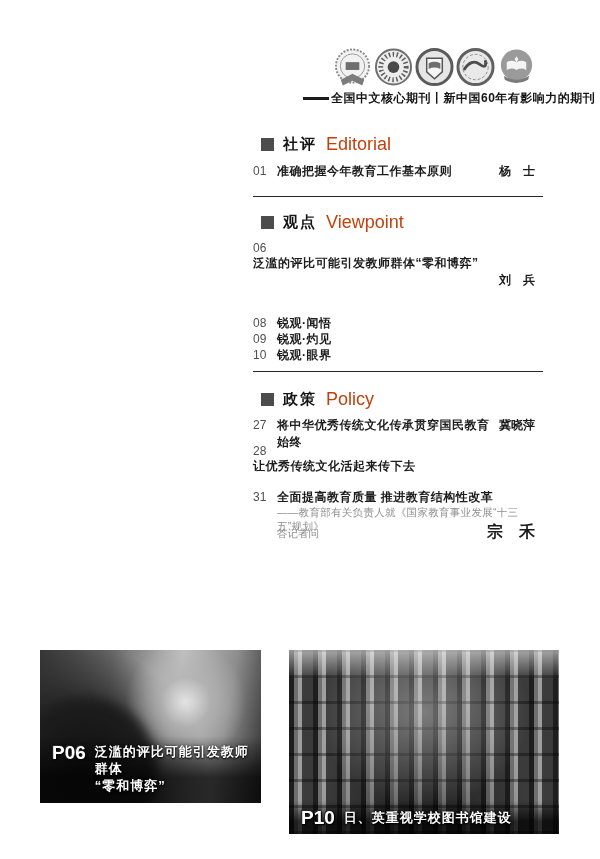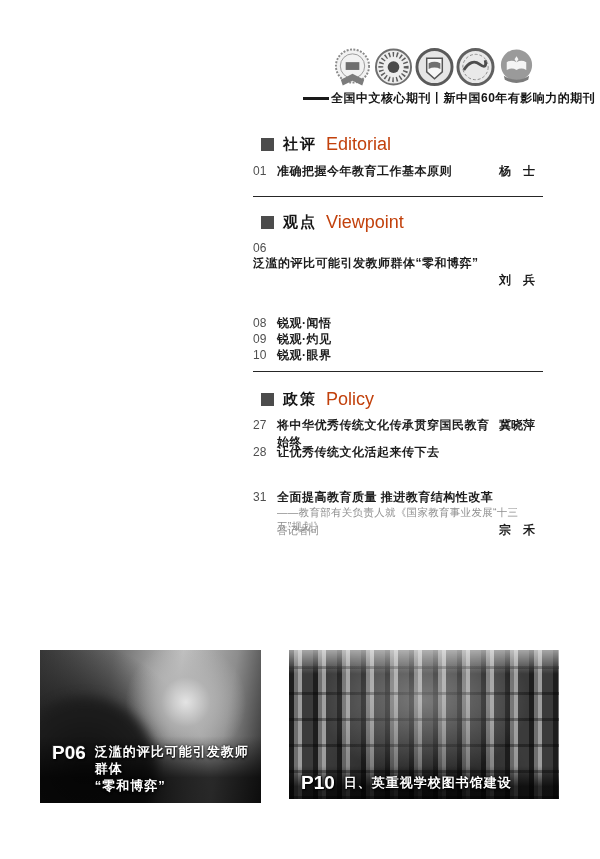--- a/index.html
+++ b/index.html
@@ -23,34 +23,34 @@
 
   .row{position:absolute;left:253px;width:282px;display:flex;align-items:baseline;font-size:12px;}
   .num{width:24px;flex:none;color:#4f4f4f;}
   .title{font-weight:bold;color:#1c1c1c;letter-spacing:0.5px;}
   .author{margin-left:auto;color:#1c1c1c;font-weight:bold;white-space:nowrap;}
 
   .desc{position:absolute;left:286px;width:250px;font-size:10px;color:#9b9b9b;line-height:15.5px;}
   .desc div{white-space:nowrap;}
   .sub{position:absolute;left:277px;width:260px;font-size:10.5px;color:#8f8f8f;letter-spacing:0.3px;}
   .subrow{position:absolute;left:277px;width:258px;display:flex;align-items:baseline;font-size:10.5px;color:#8f8f8f;}
-  .subrow .author{font-size:12px;}
+  .subrow .author{font-size:16px;}
 
   .hr{position:absolute;left:253px;width:290px;height:1px;background:#262626;}
 
   
   .photo{position:absolute;overflow:hidden;}
   .photo-left{left:40px;top:650px;width:221px;height:153px;
     background:
       radial-gradient(circle at 66% 34%, rgba(230,230,230,.95) 0%, rgba(180,180,180,.8) 14%, rgba(0,0,0,0) 34%),
       radial-gradient(circle at 8% 92%, #141414 0%, #262626 34%, rgba(0,0,0,0) 62%),
       linear-gradient(100deg,#3a3a3a 0%,#6b6b6b 30%,#c2c2c2 58%,#8d8d8d 80%,#2c2c2c 100%);}
   .photo-left:before{content:"";position:absolute;left:-30px;bottom:-40px;width:150px;height:150px;border-radius:50%;
       background:radial-gradient(circle,#101010 0%,#1d1d1d 60%,rgba(0,0,0,0) 72%);filter:blur(4px);}
-  .photo-right{left:289px;top:650px;width:270px;height:149px;
+  .photo-right{left:289px;top:650px;width:270px;height:184px;
     background:
       linear-gradient(180deg, rgba(255,255,255,.55) 0%, rgba(255,255,255,0) 16%),
       repeating-linear-gradient(0deg, rgba(0,0,0,.35) 0 3px, rgba(0,0,0,0) 3px 26px),
       repeating-linear-gradient(90deg,#1e1e1e 0 5px,#6f6f6f 5px 9px,#9e9e9e 9px 13px,#3b3b3b 13px 24px);}
   .photo-right:before{content:"";position:absolute;inset:0;
       background:radial-gradient(ellipse at 50% 34%, rgba(255,255,255,.35) 0%, rgba(255,255,255,0) 55%),
                  radial-gradient(ellipse at 50% 120%, rgba(0,0,0,.55) 0%, rgba(0,0,0,0) 60%);}
 
   .cap{position:absolute;left:0;right:0;bottom:0;display:flex;align-items:flex-start;gap:9px;
        padding:7px 10px 9px 12px;background:linear-gradient(180deg, rgba(0,0,0,0) 0%, rgba(0,0,0,.72) 62%);}
@@ -139,21 +139,21 @@
   <div class="sec" style="top:389px;">
     <span class="sec-sq"></span>
     <span class="sec-cn">政策</span>
     <span class="sec-en">Policy</span>
   </div>
   <div class="row" style="top:417px;">
     <span class="num">27</span>
     <span class="title">将中华优秀传统文化传承贯穿国民教育始终</span>
     <span class="author">冀晓萍</span>
   </div>
-  <div class="row" style="top:444px;">
+  <div class="row" style="top:444px;flex-direction:column;">
     <span class="num">28</span>
     <span class="title">让优秀传统文化活起来传下去</span>
   </div>
   <div class="row" style="top:489px;">
     <span class="num">31</span>
     <span class="title">全面提高教育质量 推进教育结构性改革</span>
   </div>
   <div class="sub" style="top:506px;">——教育部有关负责人就《国家教育事业发展“十三五”规划》</div>
   <div class="subrow" style="top:522px;">
     <span>答记者问</span>

